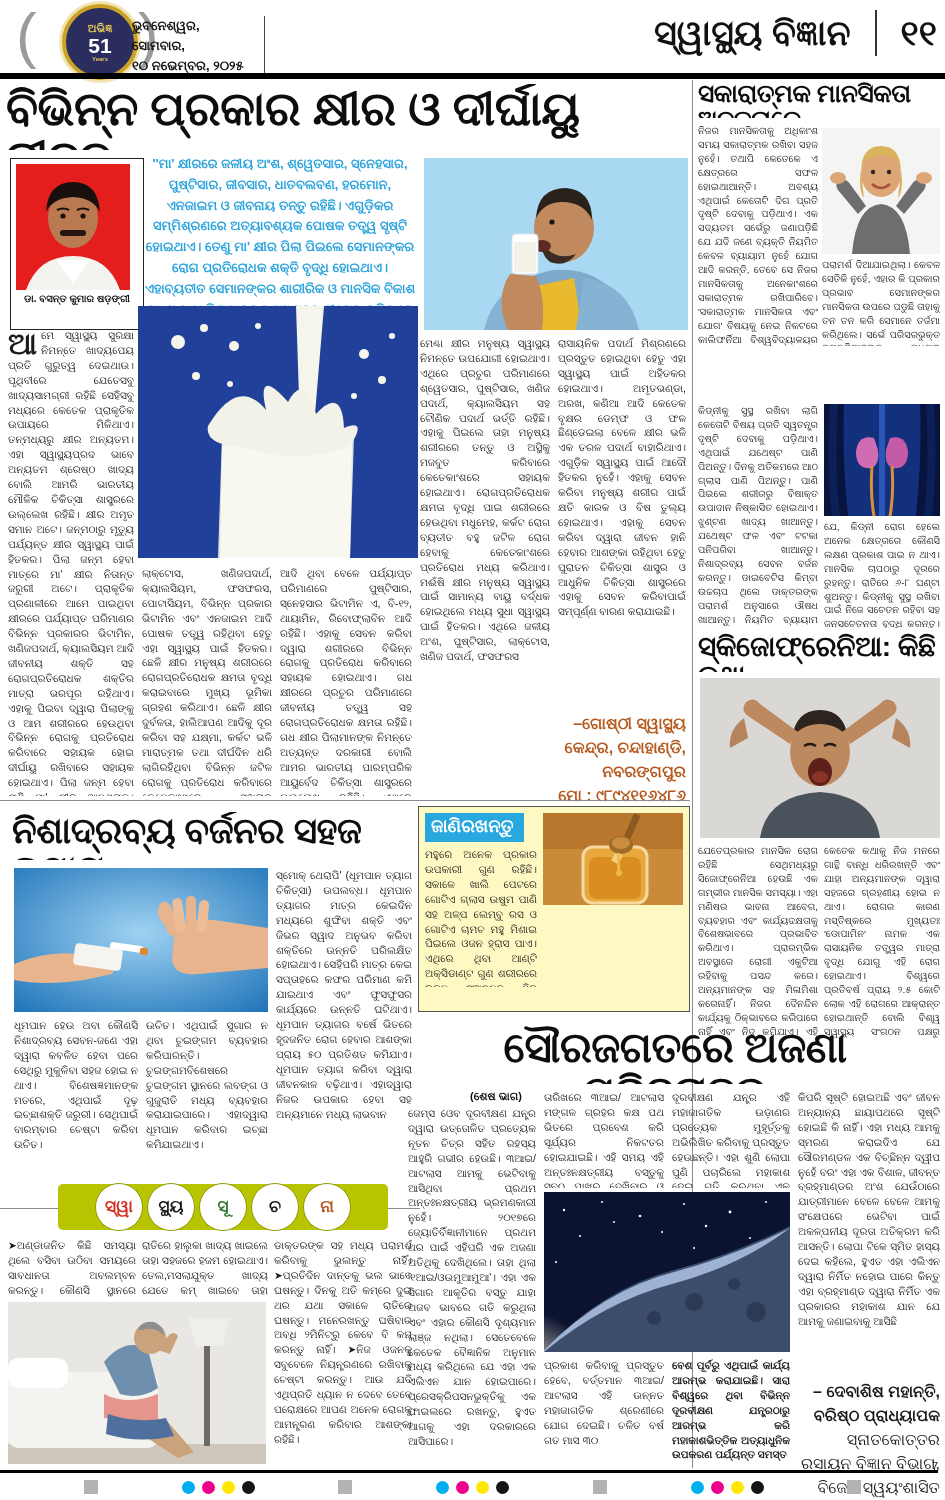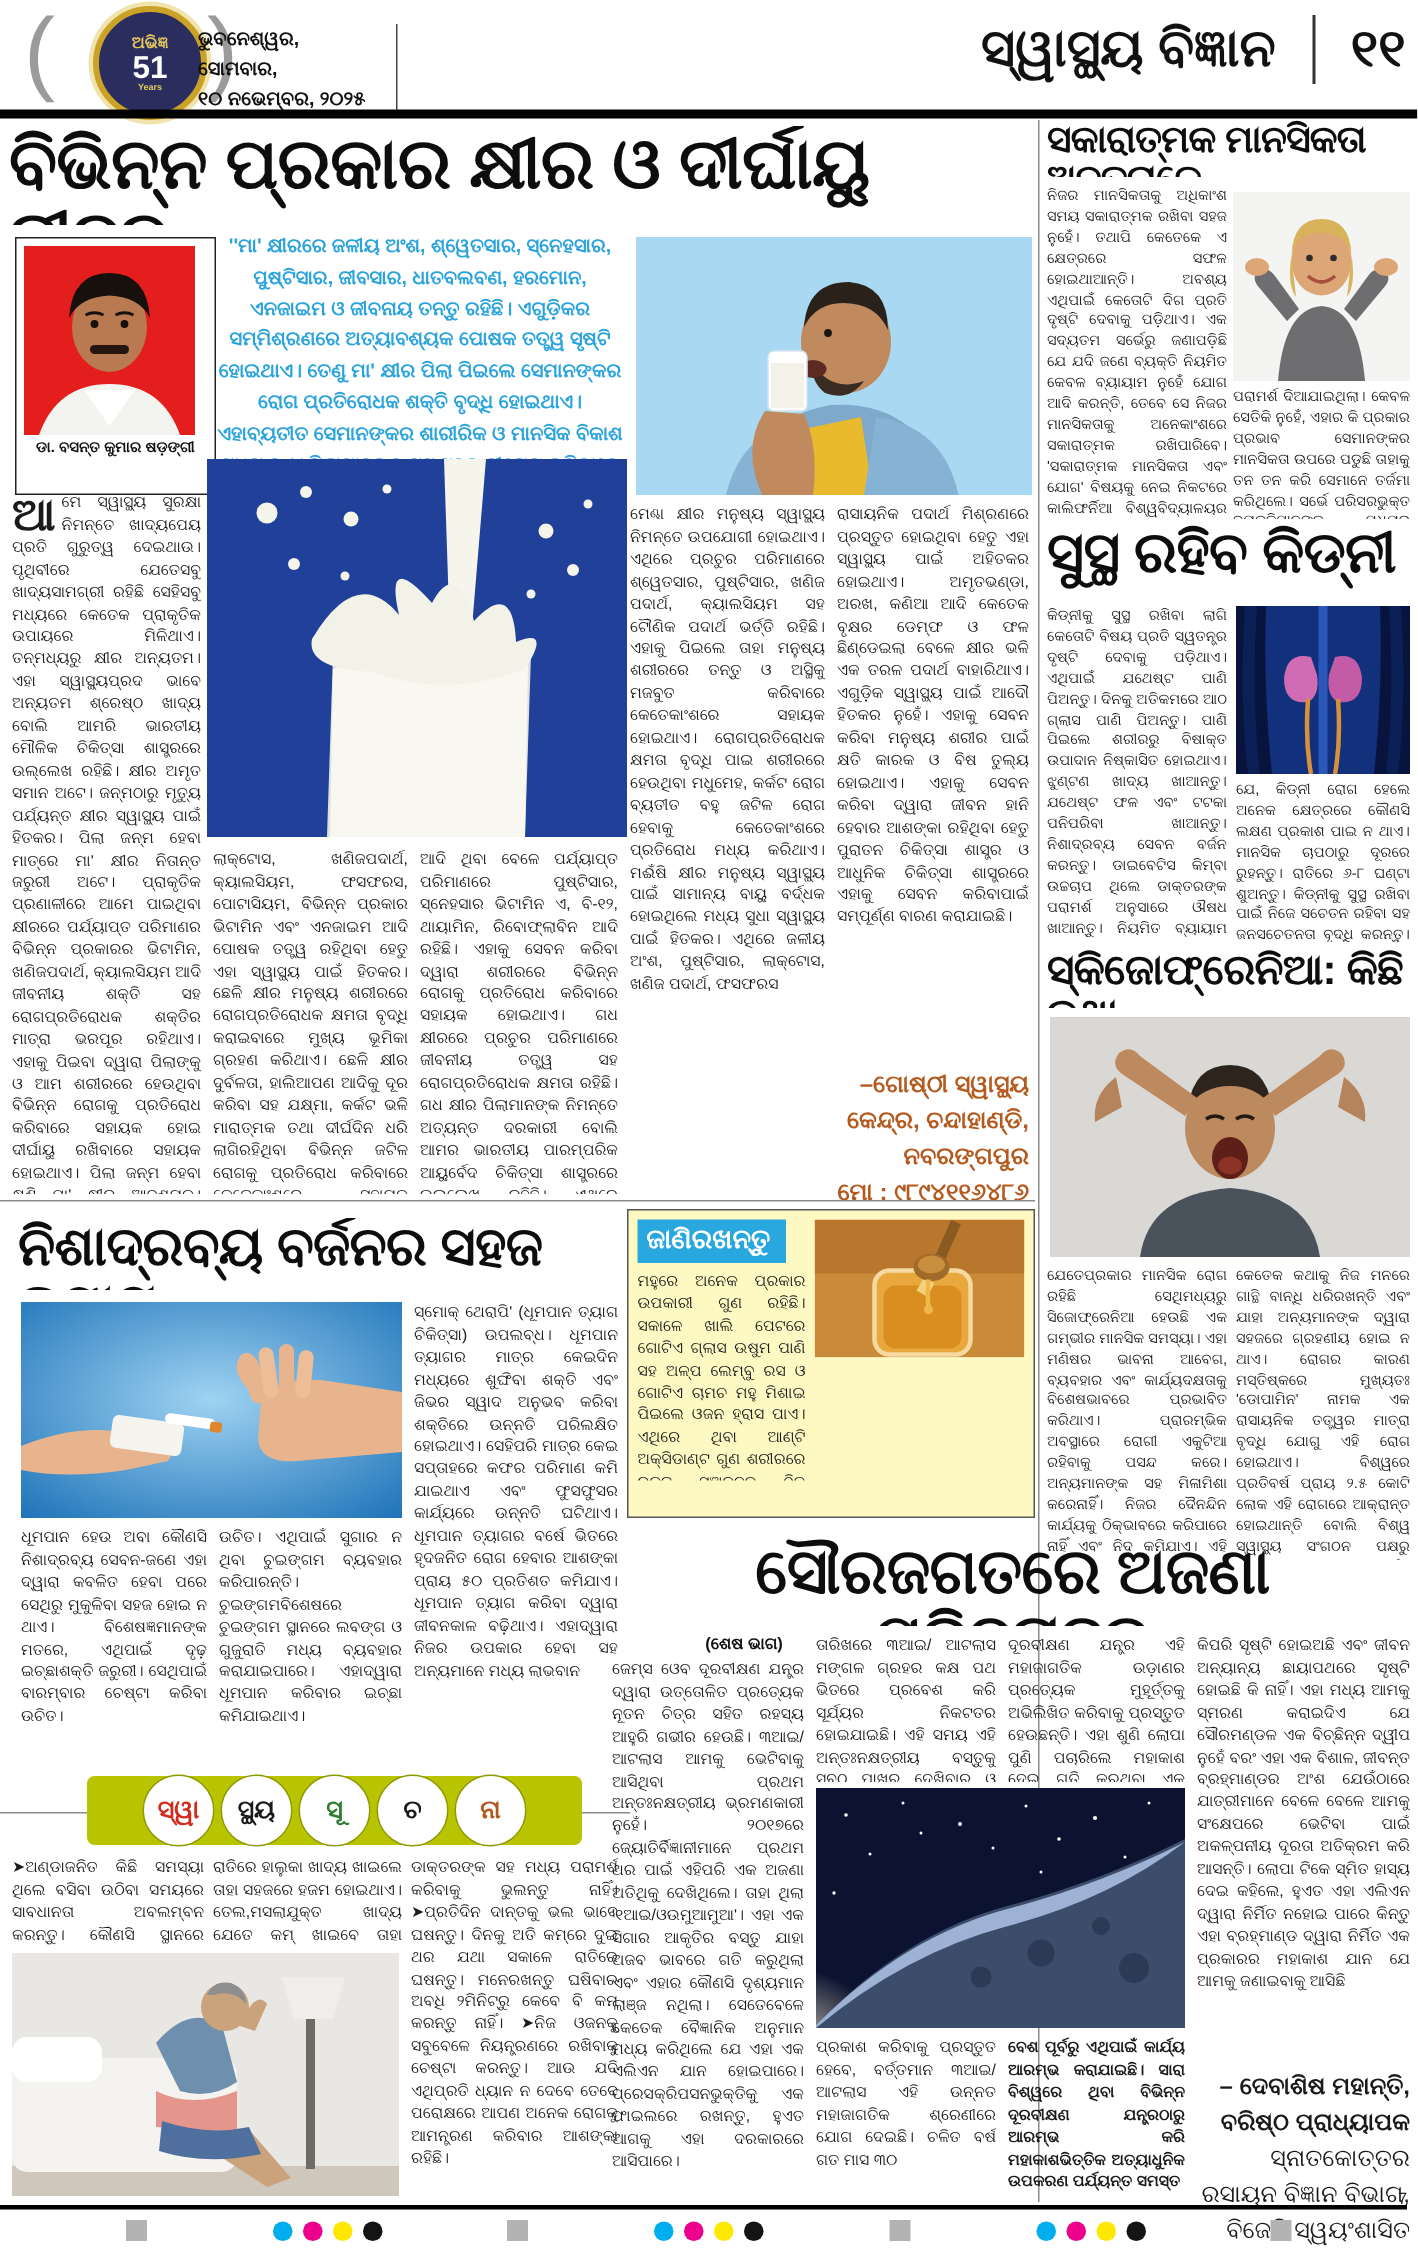--- a/index.html
+++ b/index.html
@@ -165,21 +165,20 @@
       <path d="M39 42 Q40 18 59 18 Q78 18 79 42 Q76 28 59 27 Q42 28 39 42Z" fill="#d9b35c"></path>
       <path d="M39 42 Q36 62 42 70 L39 44 Z" fill="#d9b35c"></path>
       <path d="M79 42 Q82 62 76 70 L79 44 Z" fill="#d9b35c"></path>
       <circle cx="51" cy="44" r="2.2" fill="#2b2b2b"></circle>
         <circle cx="67" cy="44" r="2.2" fill="#2b2b2b"></circle>
       <path d="M50 56 Q59 64 68 56" stroke="#a8503c" stroke-width="2.4" fill="none"></path>
     </svg>
   </div>
   <div class="abs txt small" style="left:822px;top:258px;width:118px;height:88px;">ପରାମର୍ଶ ଦିଆଯାଇଥିଲା। କେବଳ ସେତିକି ନୁହେଁ, ଏହାର କି ପ୍ରକାର ପ୍ରଭାବ ସେମାନଙ୍କର ମାନସିକତା ଉପରେ ପଡୁଛି ତାହାକୁ ତନ ତନ କରି ସେମାନେ ତର୍ଜମା କରିଥିଲେ। ସର୍ଭେ ପରିସରଭୁକ୍ତ ବ୍ୟକ୍ତିମାନଙ୍କ ମଧ୍ୟରୁ ପ୍ରାୟ ୫୫ ପ୍ରତିଶତ ବ୍ୟକ୍ତିଙ୍କର ମାନସିକତା ଏହାଦ୍ୱାରା ସକାରାତ୍ମକ ରହୁଥିଲା ବୋଲି ପ୍ରକାଶିତ ରିପୋର୍ଟରେ ଉଲ୍ଲେଖ କରାଯାଇଛି।</div>
 
-  <div class="abs headline" style="left:698px;top:350px;width:244px;height:46px;font-size:38px;">ସୁସ୍ଥ ରହିବ କିଡ୍‌ନୀ</div>
   <div class="abs txt small" style="left:698px;top:404px;width:120px;height:224px;">କିଡ୍‌ନୀକୁ ସୁସ୍ଥ ରଖିବା ଲାଗି କେତୋଟି ବିଷୟ ପ୍ରତି ସ୍ୱତନ୍ତ୍ର ଦୃଷ୍ଟି ଦେବାକୁ ପଡ଼ିଥାଏ। ଏଥିପାଇଁ ଯଥେଷ୍ଟ ପାଣି ପିଅନ୍ତୁ। ଦିନକୁ ଅତିକମରେ ଆଠ ଗ୍ଲାସ ପାଣି ପିଅନ୍ତୁ। ପାଣି ପିଇଲେ ଶରୀରରୁ ବିଷାକ୍ତ ଉପାଦାନ ନିଷ୍କାସିତ ହୋଇଥାଏ। ଝୁଣ୍ଟଣ ଖାଦ୍ୟ ଖାଆନ୍ତୁ। ଯଥେଷ୍ଟ ଫଳ ଏବଂ ଟଟକା ପନିପରିବା ଖାଆନ୍ତୁ। ନିଶାଦ୍ରବ୍ୟ ସେବନ ବର୍ଜନ କରନ୍ତୁ। ଡାଇବେଟିସ କିମ୍ବା ଉଚ୍ଚଚାପ ଥିଲେ ଡାକ୍ତରଙ୍କ ପରାମର୍ଶ ଅନୁସାରେ ଔଷଧ ଖାଆନ୍ତୁ। ନିୟମିତ ବ୍ୟାୟାମ କରନ୍ତୁ। ସପ୍ତାହରେ ଅନ୍ତତଃ ୧୫୦ମିନିଟ୍‌ ଚାଲନ୍ତୁ। ବେଶୀ ଲୁଣ ଖାଆନ୍ତୁ ନାହିଁ। ଡାକ୍ତରଙ୍କ ପରାମର୍ଶ ବିନା ଔଷଧ ଖାଆନ୍ତୁ ନାହିଁ। କିଡ୍‌ନୀ ରୋଗର ନିର୍ଣ୍ଣୟ ପାଇଁ ନିୟମିତ ସମୟ ଅନ୍ତରାଳରେ ସ୍ୱାସ୍ଥ୍ୟ ପରୀକ୍ଷା କରାଇ ନିଅନ୍ତୁ। ମନେରଖନ୍ତୁ</div>
   <div class="abs imgbox" style="left:824px;top:404px;width:116px;height:112px;">
     <svg width="116" height="112" viewBox="0 0 116 112">
       <rect width="116" height="112" fill="#08143e"></rect>
       <path d="M20 0 Q18 56 24 112 L92 112 Q98 56 96 0 Z" fill="#12307c"></path>
       <rect x="55" y="0" width="6" height="112" fill="#2b57b8"></rect>
       <path d="M50 34 Q34 30 32 48 Q32 66 48 64 Q56 60 54 46 Z" fill="#cf6cb4"></path>
       <path d="M66 34 Q82 30 84 48 Q84 66 68 64 Q60 60 62 46 Z" fill="#c45ba6"></path>
       <path d="M48 62 Q46 90 50 112" stroke="#d9903a" stroke-width="3" fill="none"></path>
       <path d="M68 62 Q70 90 66 112" stroke="#d9903a" stroke-width="3" fill="none"></path>

